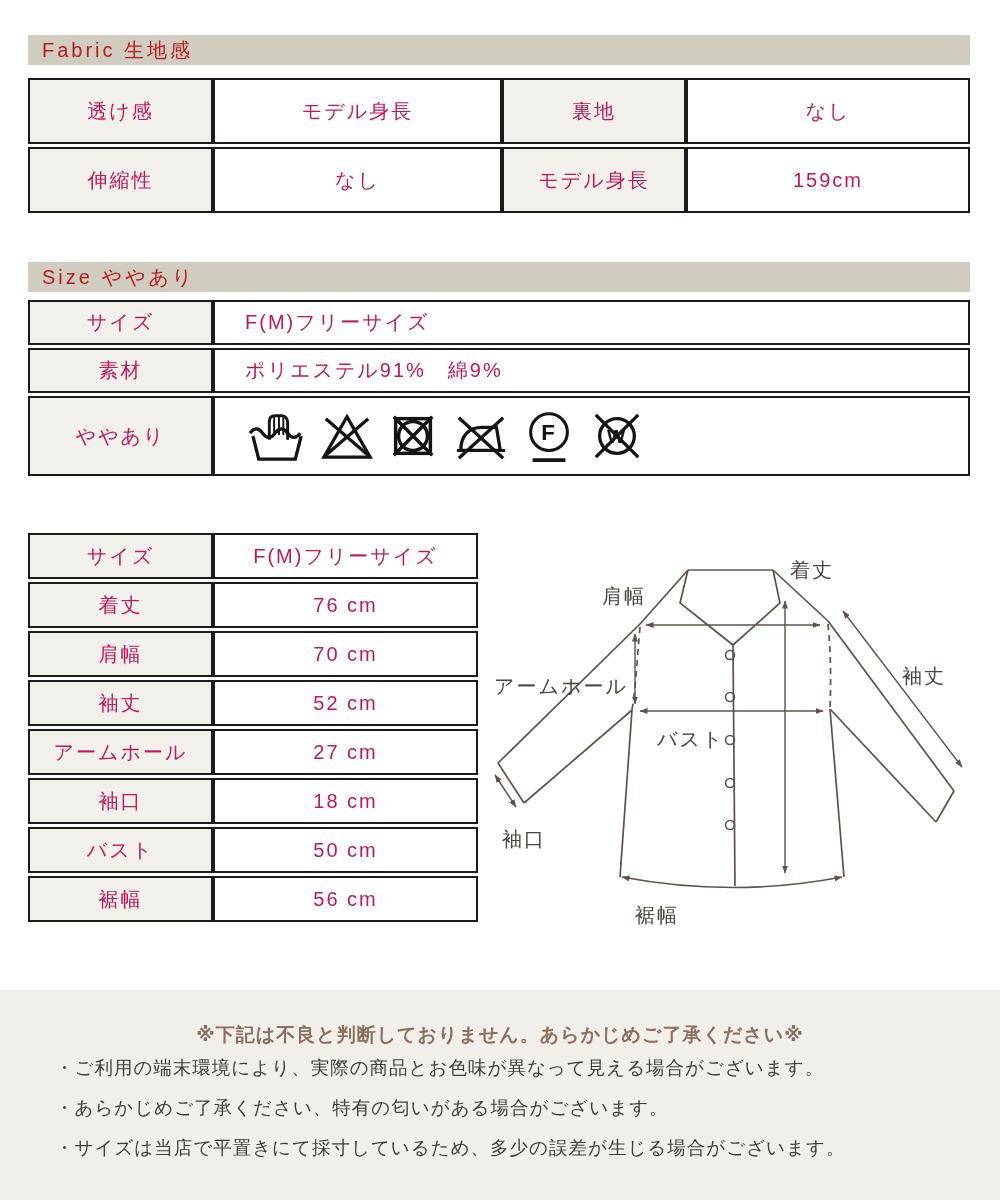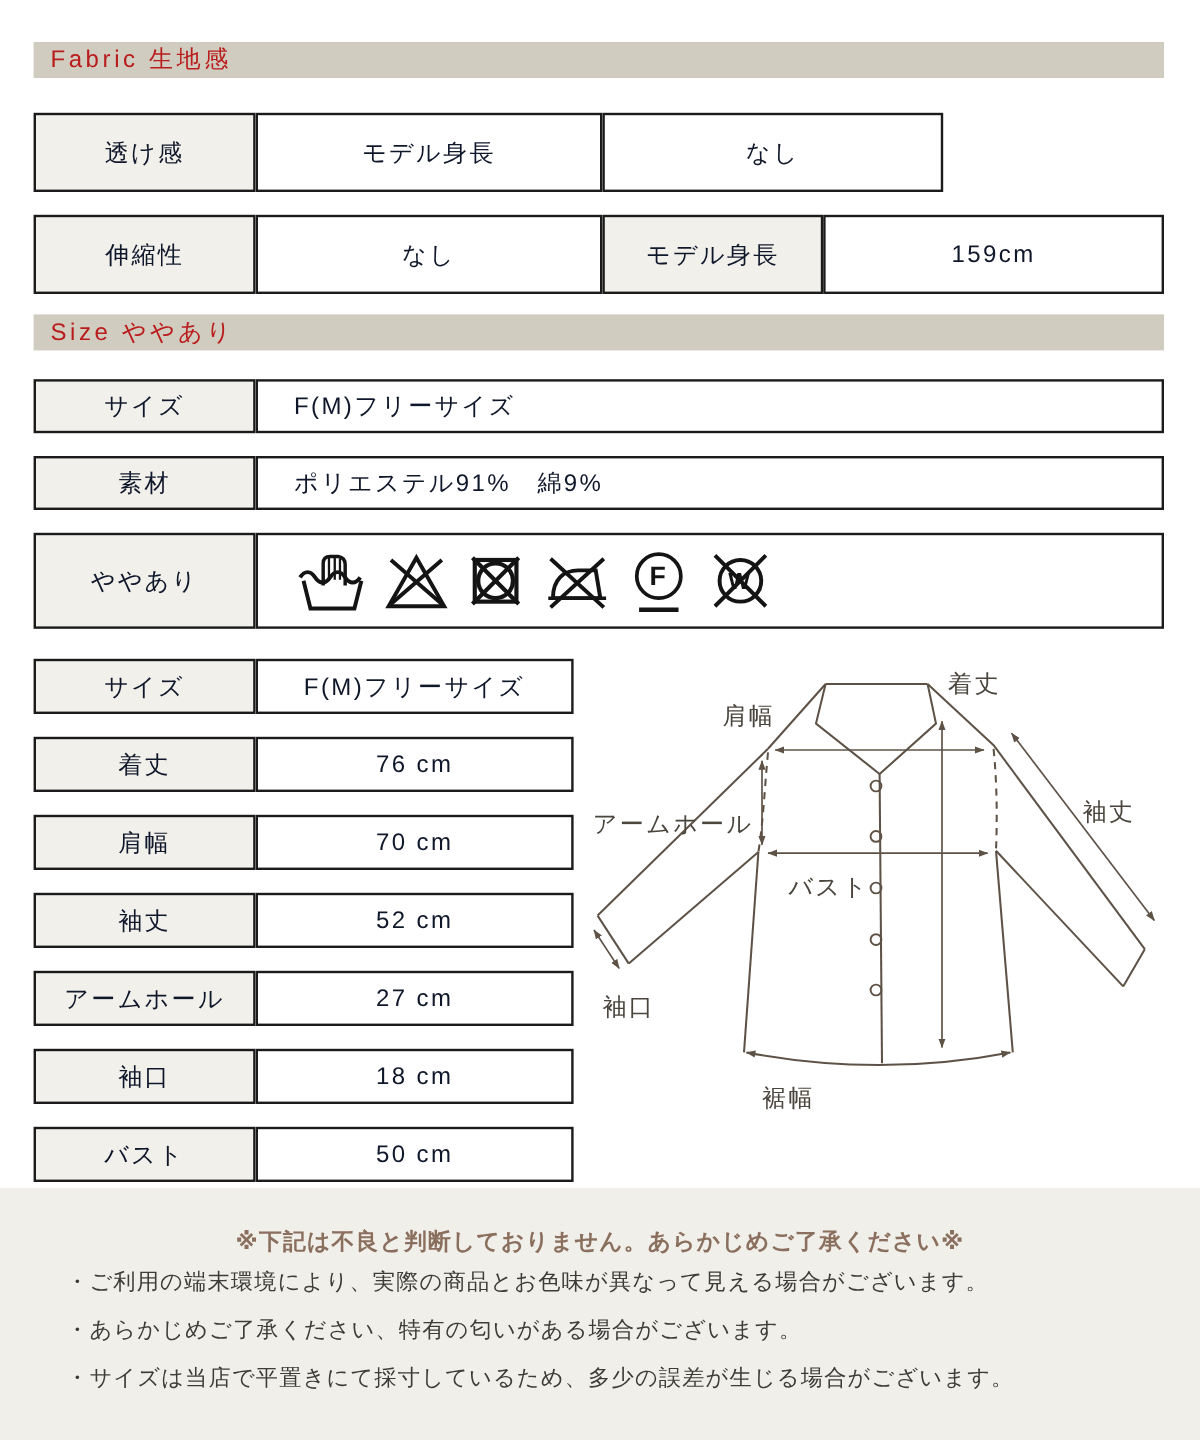--- a/index.html
+++ b/index.html
@@ -17,21 +17,21 @@
   #fabric-bar { top:35px; }
   #size-bar   { top:262px; }
 
   
   .tblock { position:absolute; }
   .trow { display:flex; }
   .trow + .trow { margin-top:3px; }
   .cell {
     border:2px solid #1b1b1b;
     display:flex; align-items:center; justify-content:center;
-    background:#ffffff; font-size:20px; letter-spacing:2px; color:#0f172a;margin-top:16px;
+    background:#ffffff; font-size:20px; letter-spacing:2px; color:#be185d;
   }
   .cell.lbl { background:#f2f0eb; }
   .cell.left { justify-content:flex-start; padding-left:30px; }
 
   
   #fabric-table { left:28px; top:78px; }
   #fabric-table .cell { height:66px; }
   #fabric-table .c1 { width:185px; }
   #fabric-table .c2 { width:289px; }
   #fabric-table .c3 { width:184px; }
@@ -86,20 +86,21 @@
 <body>
 
 <div class="page">
 
   <div class="section-bar" id="fabric-bar">Fabric 生地感</div>
 
   <div class="tblock" id="fabric-table">
     <div class="trow">
       <div class="cell lbl c1">透け感</div>
       <div class="cell c2">モデル身長</div>
+      <div class="cell lbl c3">裏地</div>
       <div class="cell c4">なし</div>
     </div>
     <div class="trow">
       <div class="cell lbl c1">伸縮性</div>
       <div class="cell c2">なし</div>
       <div class="cell lbl c3">モデル身長</div>
       <div class="cell c4">159cm</div>
     </div>
   </div>
 

